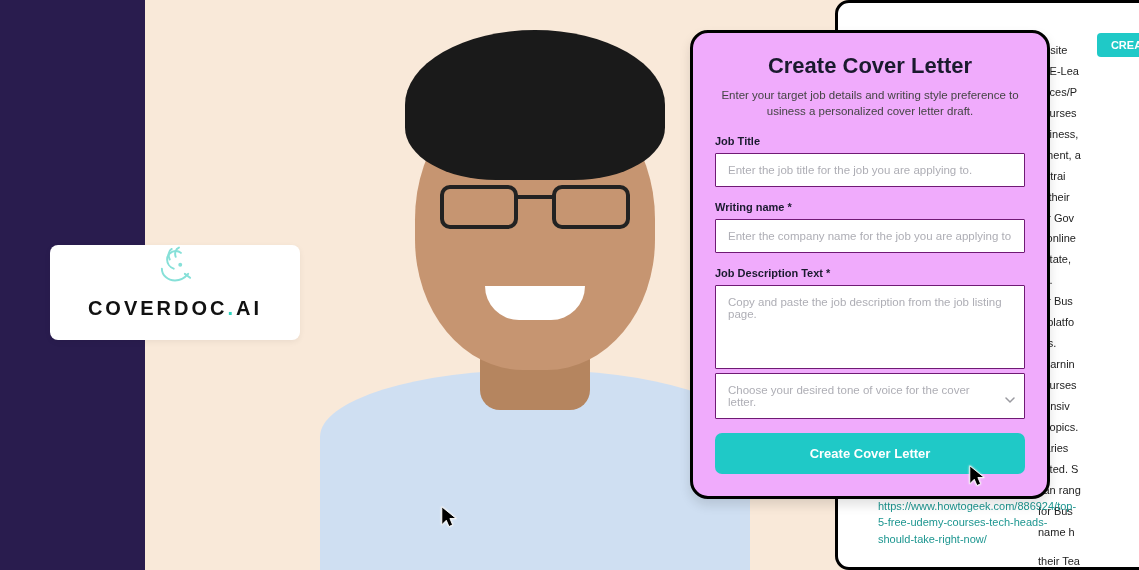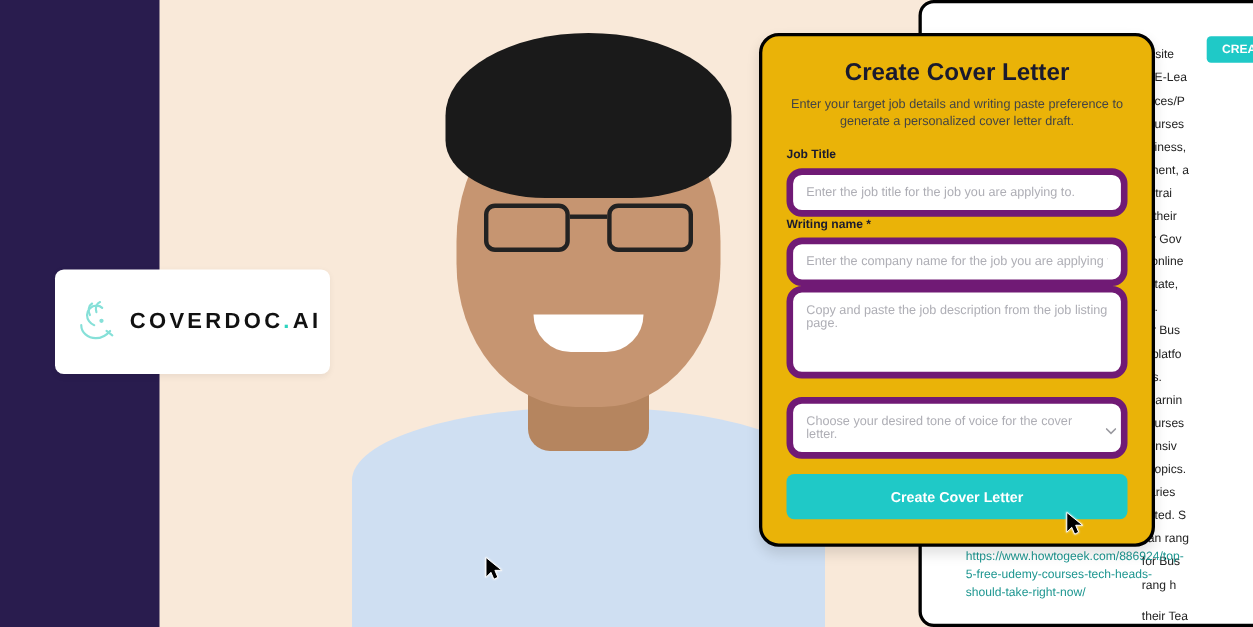--- a/index.html
+++ b/index.html
@@ -24,20 +24,21 @@
     top: 245px;
     width: 250px;
     height: 95px;
     background: #fff;
     border-radius: 8px;
     display: flex;
     align-items: center;
     padding: 0 16px;
     box-shadow: 0 2px 6px rgba(0,0,0,0.06);
     gap: 10px;
+    flex-direction: column;
   }
   .logo-card .logo-text {
     font-size: 20px;
     letter-spacing: 3px;
     font-weight: 600;
     color: #111;
     white-space: nowrap;
   }
   .logo-card .logo-text .sep { color: #2dd4bf; }
   .bunny-icon { width: 42px; height: 42px; flex-shrink: 0; }
@@ -133,21 +134,21 @@
     font-size:11px;
   }
   .back-card .blk-label{font-weight:700; color:#0f0f20;}
   .back-card .lnk{color:#1d9690; line-height:1.5;}
 
   .form-card {
     position:absolute;
     left:690px;
     top:30px;
     width:360px;
-    background:#eab308;
+    background:#f0abfc;
     border:3px solid #000;
     border-radius:18px;
     padding:20px 22px 22px;
     box-shadow: 0 6px 12px rgba(0,0,0,0.12);
   }
   .form-card h2{
     text-align:center;
     font-size:22px;
     font-weight:800;
     color:#1a1a2e;
@@ -158,37 +159,37 @@
     font-size:11.5px;
     color:#444;
     line-height:1.4;
     margin-bottom:16px;
   }
   .field-label{
     font-size:11px;
     font-weight:700;
     color:#1a1a2e;
     margin-bottom:6px;
-    margin-top:1px;
+    margin-top:14px;
     display:block;
   }
   .input, .textarea, .select{
     width:100%;
-    border:6px solid #701a75;
-    border-radius:14px;
+    border:1px solid #701a75;
+    border-radius:1px;
     padding:10px 12px;
     font-size:11.5px;
     font-family:inherit;
     background:#fff;
     color:#222;
   }
   .input::placeholder,.textarea::placeholder{color:#aeaeb5;}
   .textarea{height:84px; resize:none;}
   .select{
-    position:relative; color:#aeaeb5; padding-right:44px;margin-top:12px;
+    position:relative; color:#aeaeb5; padding-right:44px;
   }
   .select-wrap{position:relative;}
   .select-wrap .chev{
     position:absolute; right:10px; top:50%; transform:translateY(-50%);
     width:10px;height:10px; pointer-events:none;
   }
   .submit-btn{
     margin-top:14px;
     width:100%;
     background:#1fc9c7;
@@ -263,44 +264,45 @@
       <div class="line">g platfo</div>
       <div class="line">ers.</div>
       <div class="line">Learnin</div>
       <div class="line">courses</div>
       <div class="line">hensiv</div>
       <div class="line">c topics.</div>
       <div class="line">Varies</div>
       <div class="line">ected. S</div>
       <div class="line">can rang</div>
       <div class="line">for Bus</div>
-      <div class="line">rang h</div>
+      <div class="line">name h</div>
     </div>
   <div style="height:8px"></div>
   <div id="back-lines2">
       <div class="line">their Tea</div>
     </div>
 
   <div class="links-block">
     <div class="blk-label">Udemy courses</div>
     <div style="height:8px"></div>
     <div class="lnk">https://www.howtogeek.com/886924/top-5-free-udemy-courses-tech-heads-should-take-right-now/</div>
   </div>
 </div>
 
 <div class="form-card">
   <h2>Create Cover Letter</h2>
-  <p class="sub">Enter your target job details and writing paste preference to generate a personalized cover letter draft.</p>
+  <p class="sub">Enter your target job details and writing style preference to usiness a personalized cover letter draft.</p>
 
   <label class="field-label">Job Title</label>
   <input class="input" placeholder="Enter the job title for the job you are applying to." style="">
 
   <label class="field-label">Writing name *</label>
   <input class="input" placeholder="Enter the company name for the job you are applying to." style="">
 
+  <label class="field-label">Job Description Text *</label>
   <textarea class="textarea" placeholder="Copy and paste the job description from the job listing page." style=""></textarea>
 
   <div class="select-wrap">
     <div class="input select">Choose your desired tone of voice for the cover letter.</div>
     <span class="chev">
       <svg viewBox="0 0 10 10">
           <path d="M1 3l4 4 4-4" fill="none" stroke="#9a9aa0" stroke-width="1.5" stroke-linecap="round"></path>
         </svg>
     </span>
   </div>

